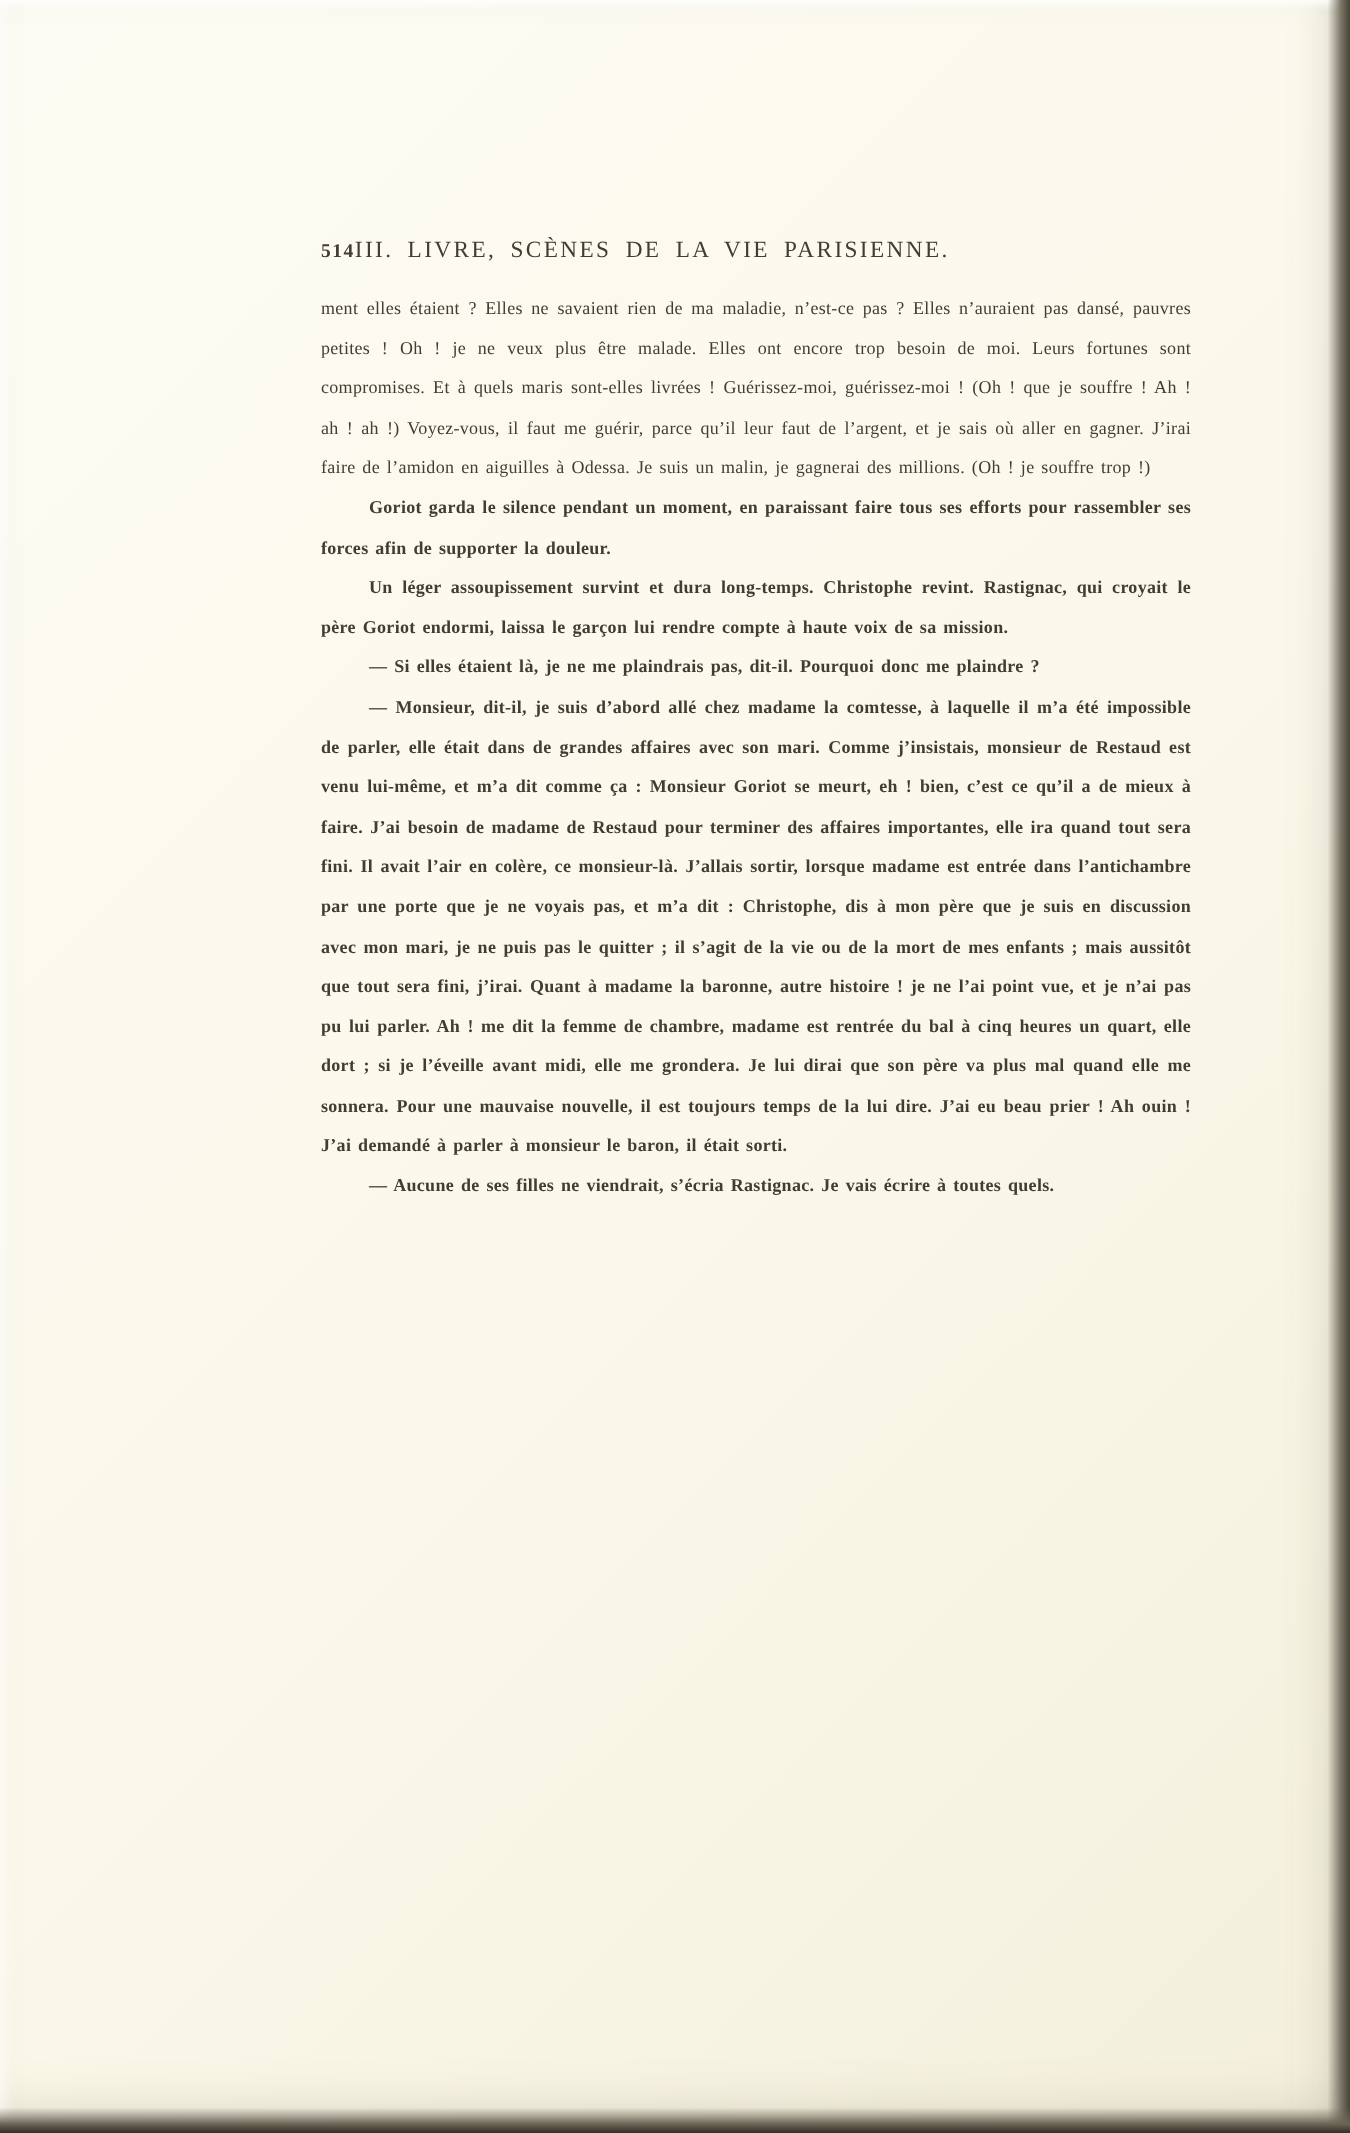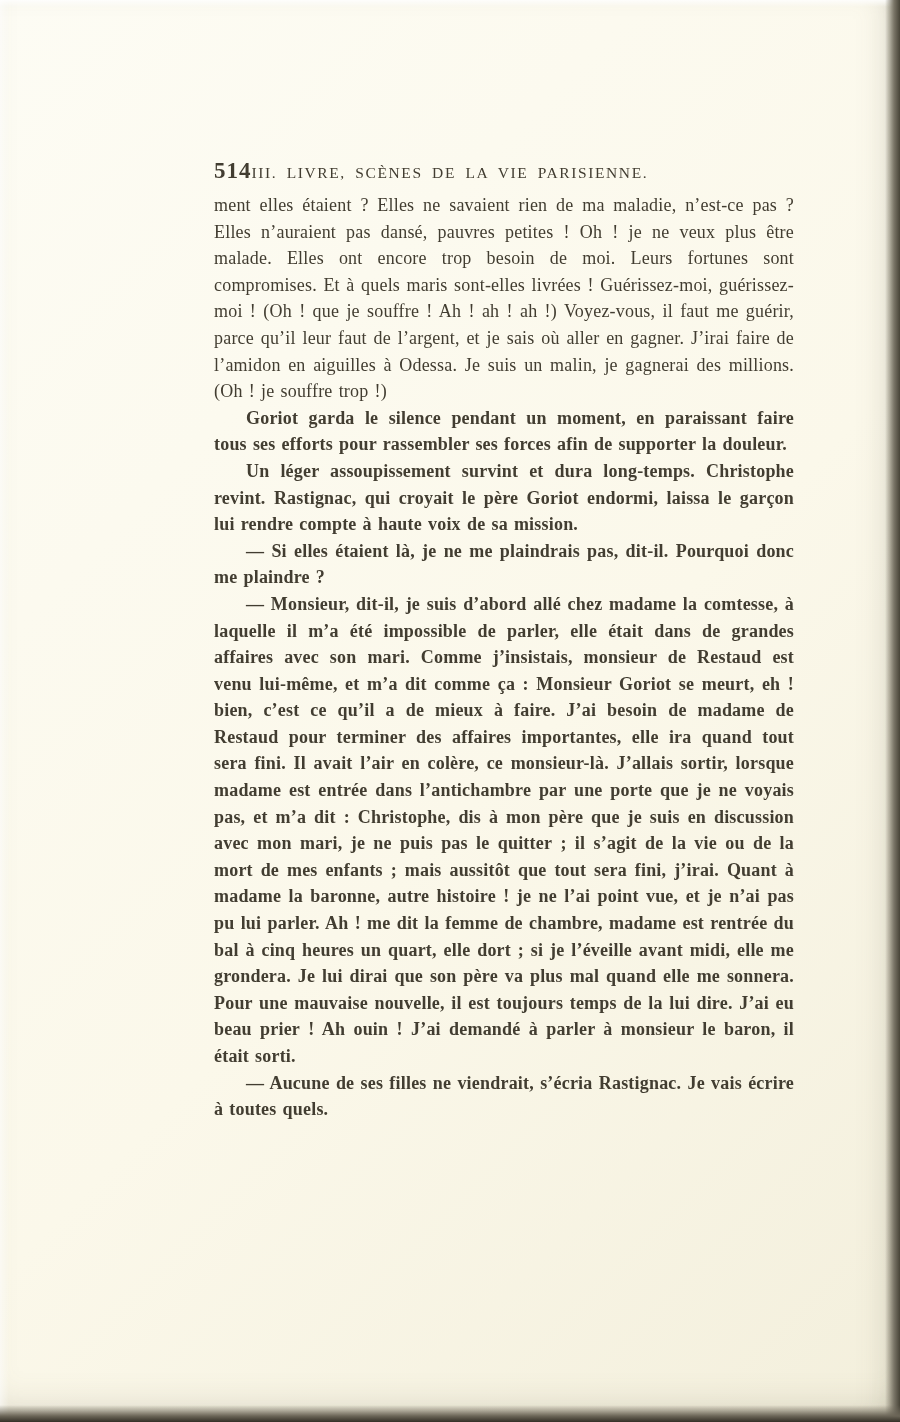--- a/index.html
+++ b/index.html
@@ -44,40 +44,40 @@
   .page-header {
     position: absolute;
     top: 158px;
     left: 214px;
     width: 580px;
     display: flex;
     align-items: baseline;
     color: var(--ink, #423d31);
   }
   .page-number {
-    font-size: 23px;
+    font-size: 13px;
     letter-spacing: 1px;
     font-weight: bold;
   }
   .running-title {
     flex: 1;
     text-align: left;
     font-size: 15.5px;
     font-weight: normal;
     letter-spacing: 1.6px;
     word-spacing: 4px;
     white-space: nowrap;
   }
   .text-block {
     position: absolute;
     top: 192px;
     left: 214px;
     width: 580px;
     color: var(--ink, #423d31);
-    font-size: 18px;
+    font-size: 12px;
     line-height: 26.6px;
     letter-spacing: 0.2px;
     word-spacing: 1.4px;
   }
   .text-block p {
     margin: 0;
     text-align: justify;
   }
   .text-block p.indent {
     text-indent: 32px;

